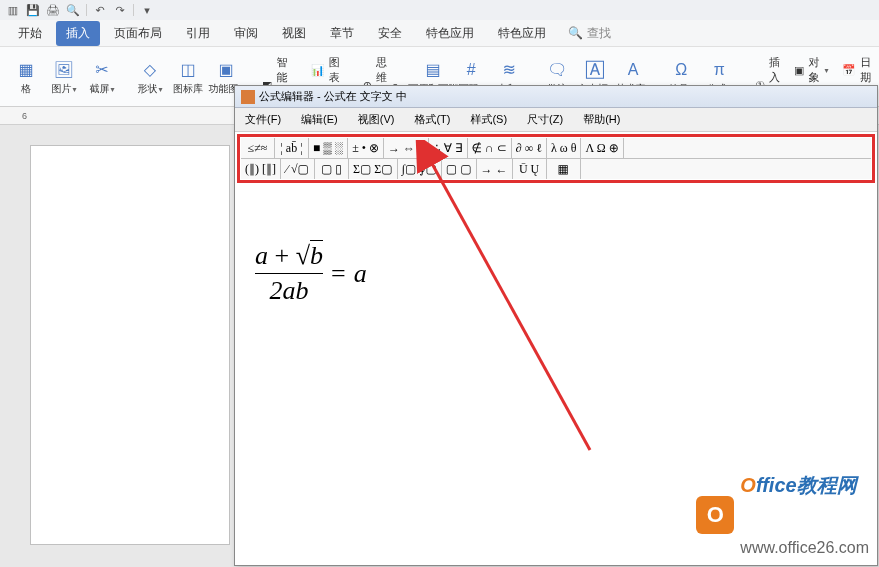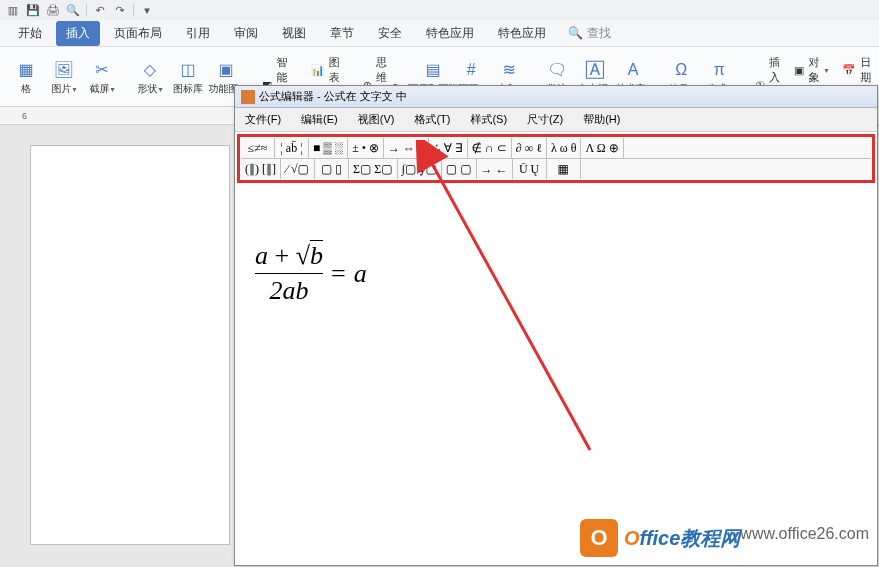--- a/index.html
+++ b/index.html
@@ -46,21 +46,21 @@
     .eq-canvas { padding: 20px; font-family: "Times New Roman", serif; font-style: italic; font-size: 26px; position: relative; }
     .formula { display: inline-flex; align-items: center; gap: 8px; margin-top: 36px; }
     .frac { display: inline-flex; flex-direction: column; align-items: center; }
     .frac-line { width: 100%; height: 1px; background: #000; margin: 2px 0; }
     .sqrt-sym { font-style: normal; }
     
     .arrow-svg { position: absolute; left: 240px; top: 140px; pointer-events: none; }
     
     .watermark { position: absolute; right: 10px; bottom: 10px; display: flex; align-items: center; gap: 6px; }
     .wm-icon { width: 38px; height: 38px; background: #e97c1f; border-radius: 6px; display: flex; align-items: center; justify-content: center; color: #fff; font-weight: bold; font-size: 22px; }
-    .wm-text { display: flex; flex-direction: row; }
+    .wm-text { display: flex; flex-direction: column; gap: 40px; }
     .wm-title { font-size: 20px; font-weight: bold; font-style: italic; }
     .wm-title .o { color: #e97c1f; }
     .wm-title .rest { color: #2a6fb5; }
     .wm-url { font-size: 16px; color: #666; }
   </style>
 </head>
 <body>
 
 <div class="top-bar">
   <div class="quick-access">

